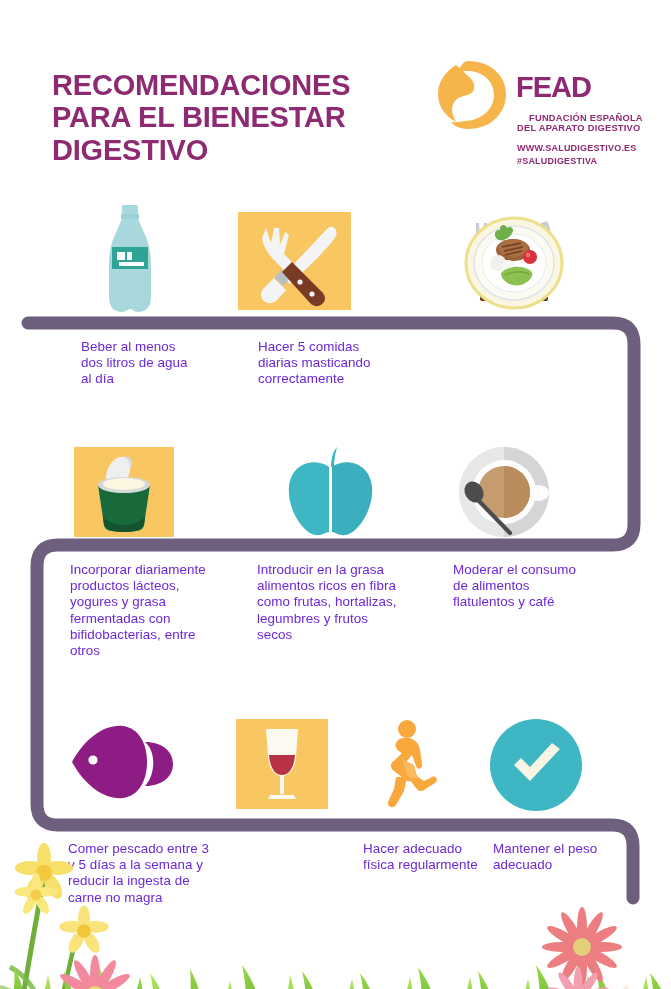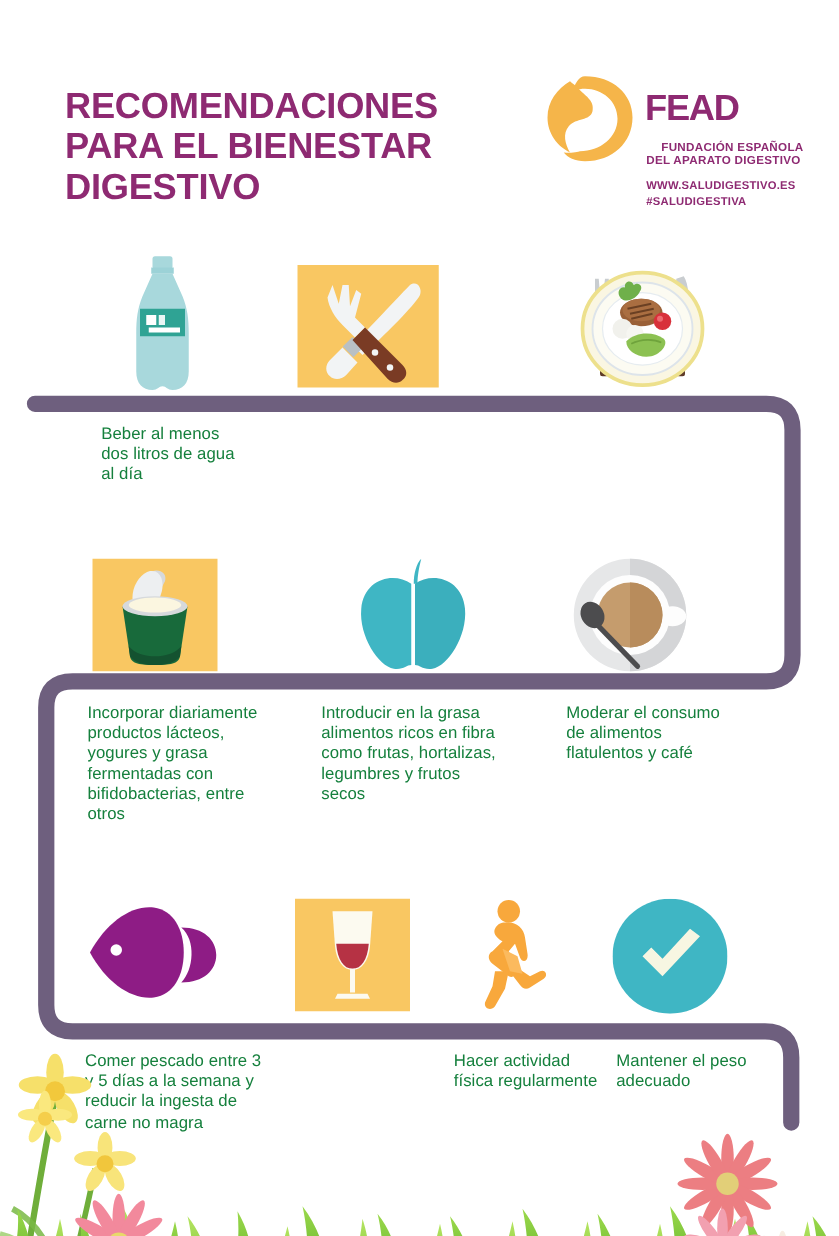--- a/index.html
+++ b/index.html
@@ -59,21 +59,21 @@
   .icon-box {
     position:absolute; left:0; top:0;
     width:100%; height:100%;
     background:#F9C762;
   }
   .icon-svg { position:absolute; left:0; top:0; }
 
   
   .caption {
     position:absolute;
-    color:#15803d;
+    color:#6d28d9;
     font-size:13.4px;
     line-height:1.21;
     letter-spacing:0.05px;
   }
 
   
   #bottom-deco { position:absolute; left:0; top:770px; width:671px; height:219px; pointer-events:none; }
 </style>
 </head>
 <body>
@@ -163,20 +163,21 @@
       <circle cx="43" cy="58" r="8" fill="#F1F1EC"></circle>
       <circle cx="53" cy="62" r="7" fill="#F6F6F1"></circle>
       <circle cx="75" cy="52" r="7" fill="#D8313B"></circle>
       <circle cx="73" cy="50" r="2.4" fill="#ED6B70"></circle>
       <path d="M46 68 C54 60 68 60 76 66 C80 70 74 78 66 80 C56 82 46 76 46 68 Z" fill="#8CC152"></path>
       <path d="M50 70 C58 66 68 66 74 69" stroke="#6FA33C" stroke-width="1.4" fill="none"></path>
     </svg>
   </div>
 
   <div class="caption" style="left:81px; top:292px; width:118px;">Beber al menos dos litros de agua al día</div>
+  <div class="caption" style="left:258px; top:292px; width:135px;">Hacer 5 comidas diarias masticando correctamente</div>
 
   <div class="icon-slot" style="left:74px; top:400px; width:100px; height:90px;">
     <div class="icon-box"></div>
     <svg class="icon-svg" width="100" height="90" viewBox="0 0 100 90">
       <path d="M48 10 C54 8 60 12 58 18 L40 52 C38 57 32 56 31 51 C30 47 33 44 36 42 Z" fill="#D6D9DC"></path>
       <ellipse cx="44" cy="26" rx="11" ry="17" transform="rotate(22 44 26)" fill="#EDEFF1"></ellipse>
       <path d="M24 38 L76 38 L70 78 C69 83 65 85 50 85 C35 85 31 83 30 78 Z" fill="#186A3B"></path>
       <ellipse cx="50" cy="38" rx="26" ry="8" fill="#D6D9DC"></ellipse>
       <ellipse cx="50" cy="37" rx="21" ry="6" fill="#FBF6E0"></ellipse>
       <path d="M30 78 C34 83 40 85 50 85 C60 85 66 83 70 78 L71 70 C66 76 58 78 50 78 C42 78 34 76 29 70 Z" fill="#145230"></path>
@@ -237,21 +238,21 @@
   </div>
 
   <div class="icon-slot" style="left:490px; top:672px; width:92px; height:92px;">
     <svg class="icon-svg" width="92" height="92" viewBox="0 0 92 92">
       <circle cx="46" cy="46" r="46" fill="#3FB6C4"></circle>
       <path d="M24 46 L40 62 L70 30 L62 24 L40 48 L31 39 Z" fill="#F7F6E2"></path>
     </svg>
   </div>
 
   <div class="caption" style="left:68px; top:794px; width:142px;">Comer pescado entre 3 y 5 días a la semana y reducir la ingesta de carne no magra</div>
-  <div class="caption" style="left:363px; top:794px; width:122px;">Hacer actividad física regularmente</div>
+  <div class="caption" style="left:363px; top:794px; width:122px;">Hacer adecuado física regularmente</div>
   <div class="caption" style="left:493px; top:794px; width:110px;">Mantener el peso adecuado</div>
 
   <svg id="bottom-deco" viewBox="0 0 671 219">
     <defs>
       <linearGradient id="gGrass" x1="0" y1="0" x2="0" y2="1">
         <stop offset="0%" stop-color="#9BD94B"></stop>
         <stop offset="100%" stop-color="#4FA422"></stop>
       </linearGradient>
       <linearGradient id="gGrass2" x1="0" y1="0" x2="0" y2="1">
         <stop offset="0%" stop-color="#B6E561"></stop>

